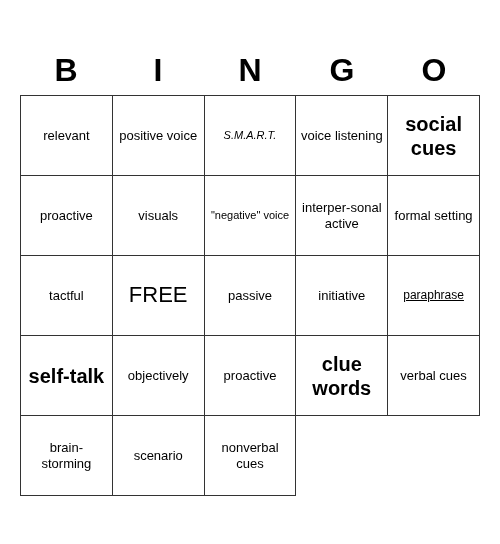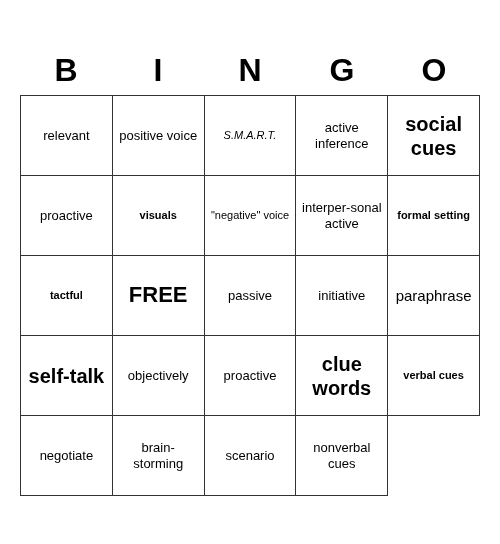--- a/index.html
+++ b/index.html
@@ -43,26 +43,26 @@
       text-align: center;
       padding: 6px 4px;
       font-size: 13px;
       line-height: 1.2;
     }
     .bingo-cell.large-text {
       font-size: 20px;
       font-weight: bold;
     }
     .bingo-cell.medium-text {
-      font-size: 11px;
-      font-weight: bold;
+      font-size: 13px;
+      font-weight: normal;
     }
     .bingo-cell.free-cell {
       font-size: 22px;
-      font-weight: bold;
+      font-weight: normal;
     }
   </style>
 </head>
 <body>
 
 <div class="bingo-container">
   <div class="bingo-header">
   <div class="bingo-header-cell">B</div>
       <div class="bingo-header-cell">I</div>
       <div class="bingo-header-cell">N</div>
@@ -73,21 +73,21 @@
   <div class="bingo-cell">
         <span>relevant</span>
       </div>
       <div class="bingo-cell">
         <span>positive voice</span>
       </div>
       <div class="bingo-cell" style="font-size: 11px; font-style: italic;">
         <span>S.M.A.R.T.</span>
       </div>
       <div class="bingo-cell">
-        <span>active inference</span>
+        <span>voice listening</span>
       </div>
       <div class="bingo-cell large-text">
         <span>social cues</span>
       </div>
       <div class="bingo-cell">
         <span>proactive</span>
       </div>
       <div class="bingo-cell medium-text">
         <span>visuals</span>
       </div>
@@ -105,42 +105,39 @@
       </div>
       <div class="bingo-cell free-cell">
         <span>FREE</span>
       </div>
       <div class="bingo-cell">
         <span>passive</span>
       </div>
       <div class="bingo-cell">
         <span>initiative</span>
       </div>
-      <div class="bingo-cell" style="font-size: 15px;">
+      <div class="bingo-cell" style="font-size: 12px; text-decoration: underline;">
         <span>paraphrase</span>
       </div>
       <div class="bingo-cell large-text">
         <span>self-talk</span>
       </div>
       <div class="bingo-cell">
         <span>objectively</span>
       </div>
       <div class="bingo-cell">
         <span>proactive</span>
       </div>
       <div class="bingo-cell large-text">
         <span>clue words</span>
       </div>
       <div class="bingo-cell medium-text">
         <span>verbal cues</span>
       </div>
       <div class="bingo-cell">
-        <span>negotiate</span>
-      </div>
-      <div class="bingo-cell">
         <span>brain-storming</span>
       </div>
       <div class="bingo-cell">
         <span>scenario</span>
       </div>
       <div class="bingo-cell">
         <span>nonverbal cues</span>
       </div>
     </div>
 </div>

